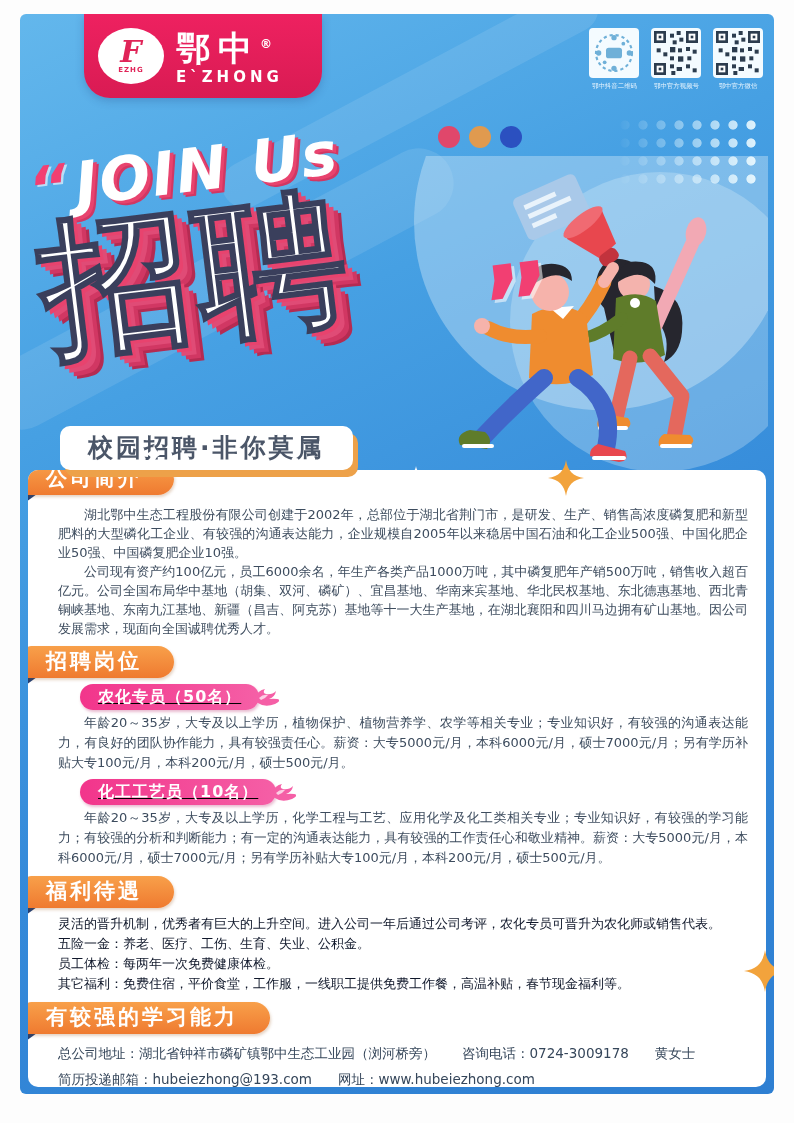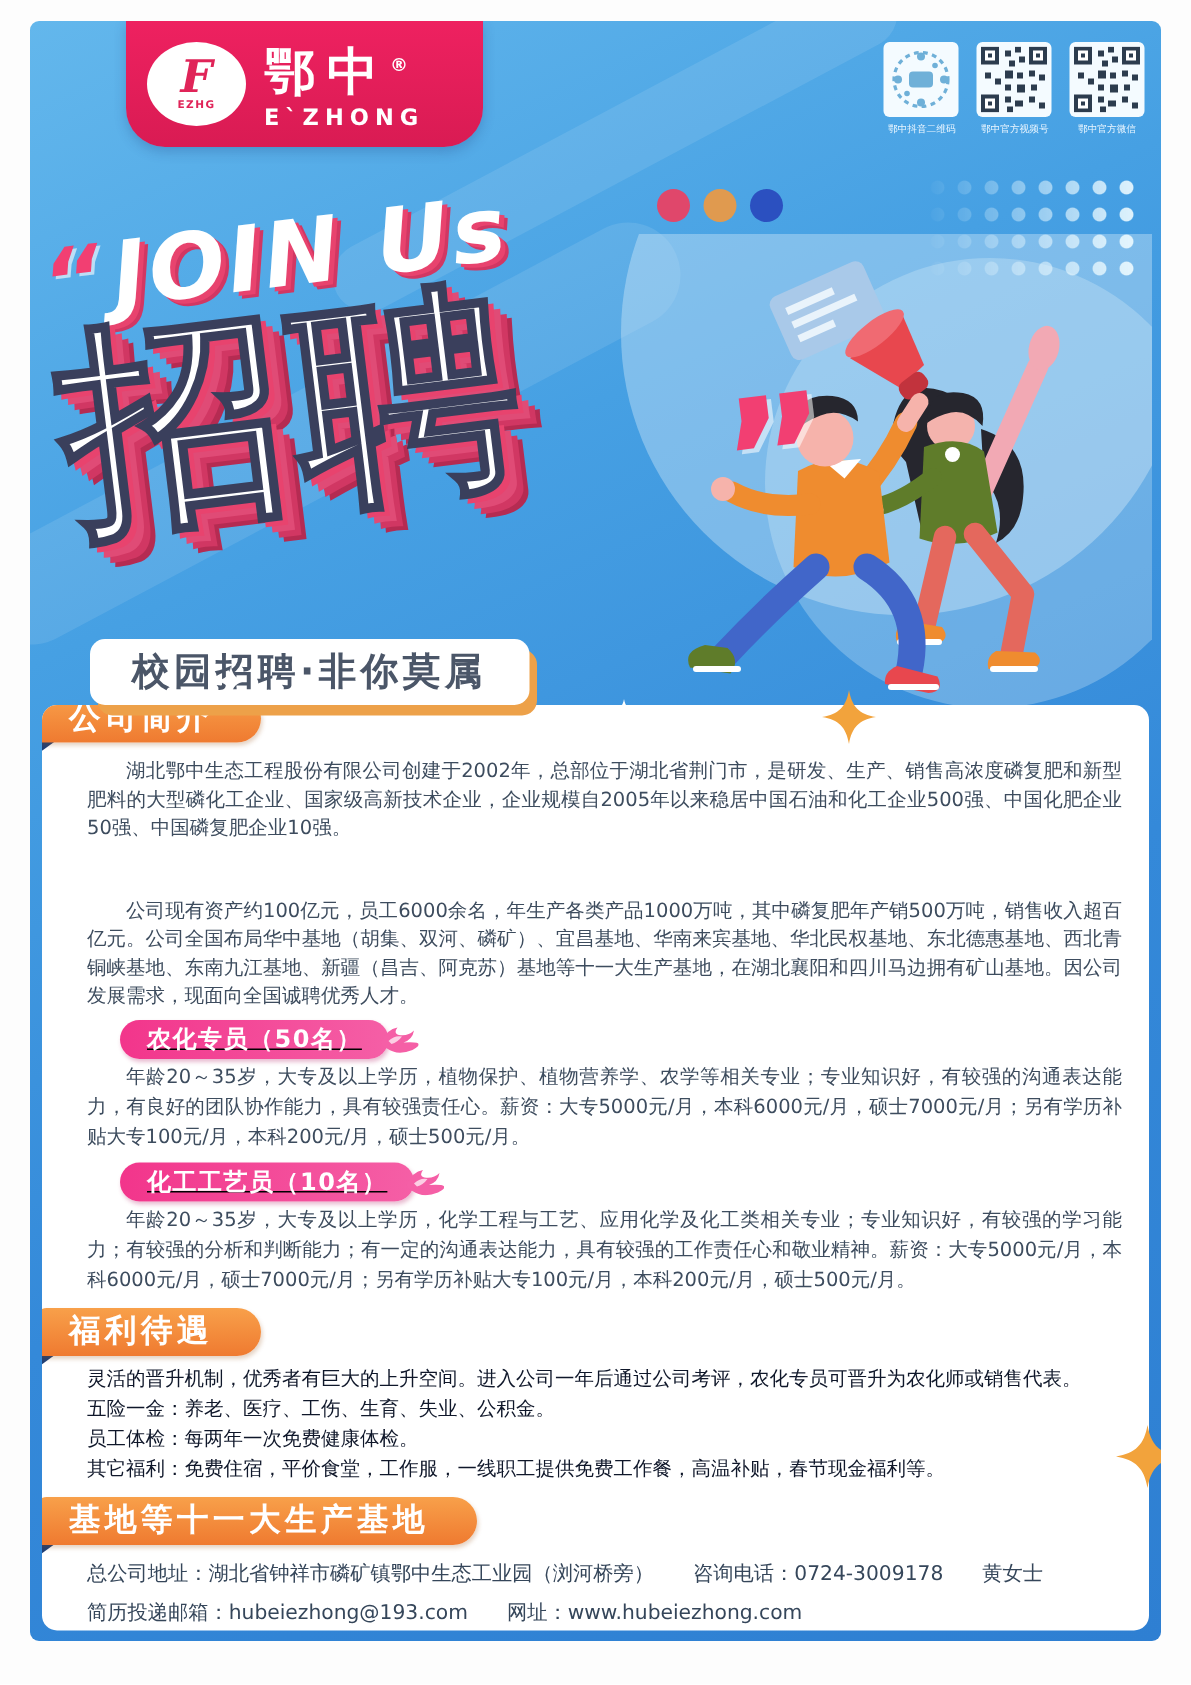--- a/index.html
+++ b/index.html
@@ -80,21 +80,21 @@
   .section-tag { position:relative; display:inline-block; margin-left:-34px;
     background:linear-gradient(180deg,#f8a04a,#ef7a30);
     color:#ffffff; font-size:21px; font-weight:800; letter-spacing:3px;
     padding:4px 32px 5px 22px; line-height:23px; border-radius:8px 18px 18px 2px;
     box-shadow:1px 2px 3px rgba(150,80,20,.25); white-space:nowrap; }
   .section-tag::after { content:""; position:absolute; left:2px; bottom:-7px; z-index:-1;
     border-style:solid; border-width:8px 11px 0 0; border-color:#1e3f78 transparent transparent transparent; }
   .tag-first { margin-top:-17px; }
   .tag-mid { margin-top:8px; }
 
-  .para { font-size:13px; line-height:19px; color:#3d4c5e; text-indent:2em; text-align:justify;margin-top:36px; }
+  .para { font-size:13px; line-height:19px; color:#3d4c5e; text-indent:2em; text-align:justify; }
   .intro-p1 { margin-top:10px; }
   .job-desc { font-size:13px; line-height:20px; color:#3d4c5e; text-indent:2em; text-align:justify; margin-top:3px; }
 
   .job-pill-row { margin-top:6px; margin-left:22px; position:relative; display:flex; align-items:center;text-decoration:underline; }
   .job-pill { display:inline-block; background:linear-gradient(90deg,#f2358b,#f55fa6);
     color:#fff; font-size:16px; font-weight:800; letter-spacing:1px;
     padding:3px 18px 4px; border-radius:16px; line-height:19px;
     box-shadow:1px 2px 3px rgba(180,30,100,.3); white-space:nowrap; }
   .flame { width:26px; height:18px; margin-left:-6px; color:#f55fa6; }
   .flame svg { display:block; width:100%; height:100%; }
@@ -289,23 +289,24 @@
       </div>
     <div class="sparkle sp-white2">
         <svg viewBox="0 0 24 24">
           <use href="#sparkle4"></use>
         </svg>
       </div>
 
     <div class="panel">
 
       <div class="section-tag tag-first">公司简介</div>
-      <p class="para intro-p1">湖北鄂中生态工程股份有限公司创建于2002年，总部位于湖北省荆门市，是研发、生产、销售高浓度磷复肥和新型肥料的大型磷化工企业、国家级高新技术企业，企业规模自2005年以来稳居中国石油和化工企业500强、中国化肥企业50强、中国磷复肥企业10强。</p>
+      <p class="para intro-p1">湖北鄂中生态工程股份有限公司创建于2002年，总部位于湖北省荆门市，是研发、生产、销售高浓度磷复肥和新型肥料的大型磷化工企业、有较强的沟通表达能力，企业规模自2005年以来稳居中国石油和化工企业500强、中国化肥企业50强、中国磷复肥企业10强。</p>
       <p class="para">公司现有资产约100亿元，员工6000余名，年生产各类产品1000万吨，其中磷复肥年产销500万吨，销售收入超百亿元。公司全国布局华中基地（胡集、双河、磷矿）、宜昌基地、华南来宾基地、华北民权基地、东北德惠基地、西北青铜峡基地、东南九江基地、新疆（昌吉、阿克苏）基地等十一大生产基地，在湖北襄阳和四川马边拥有矿山基地。因公司发展需求，现面向全国诚聘优秀人才。</p>
 
+      <div class="section-tag tag-mid">招聘岗位</div>
 
       <div class="job-pill-row">
         <span class="job-pill">农化专员（50名）</span>
         <span class="flame">
             <svg viewBox="0 0 26 18">
               <use href="#flame-swish"></use>
             </svg>
           </span>
       </div>
       <p class="job-desc">年龄20～35岁，大专及以上学历，植物保护、植物营养学、农学等相关专业；专业知识好，有较强的沟通表达能力，有良好的团队协作能力，具有较强责任心。薪资：大专5000元/月，本科6000元/月，硕士7000元/月；另有学历补贴大专100元/月，本科200元/月，硕士500元/月。</p>
@@ -319,21 +320,21 @@
           </span>
       </div>
       <p class="job-desc">年龄20～35岁，大专及以上学历，化学工程与工艺、应用化学及化工类相关专业；专业知识好，有较强的学习能力；有较强的分析和判断能力；有一定的沟通表达能力，具有较强的工作责任心和敬业精神。薪资：大专5000元/月，本科6000元/月，硕士7000元/月；另有学历补贴大专100元/月，本科200元/月，硕士500元/月。</p>
 
       <div class="section-tag tag-mid">福利待遇</div>
       <p class="ben-line first">灵活的晋升机制，优秀者有巨大的上升空间。进入公司一年后通过公司考评，农化专员可晋升为农化师或销售代表。</p>
       <p class="ben-line">五险一金：养老、医疗、工伤、生育、失业、公积金。</p>
       <p class="ben-line">员工体检：每两年一次免费健康体检。</p>
       <p class="ben-line">其它福利：免费住宿，平价食堂，工作服，一线职工提供免费工作餐，高温补贴，春节现金福利等。</p>
 
-      <div class="section-tag tag-mid">基地等十一大生产基地</div>
+      <div class="section-tag tag-mid">有较强的学习能力</div>
       <div class="contact-line l1">
         <span>总公司地址：湖北省钟祥市磷矿镇鄂中生态工业园（浏河桥旁）</span>
         <span>咨询电话：0724-3009178</span>
         <span>黄女士</span>
       </div>
       <div class="contact-line l2">
         <span>简历投递邮箱：hubeiezhong@193.com</span>
         <span>网址：www.hubeiezhong.com</span>
       </div>
 

